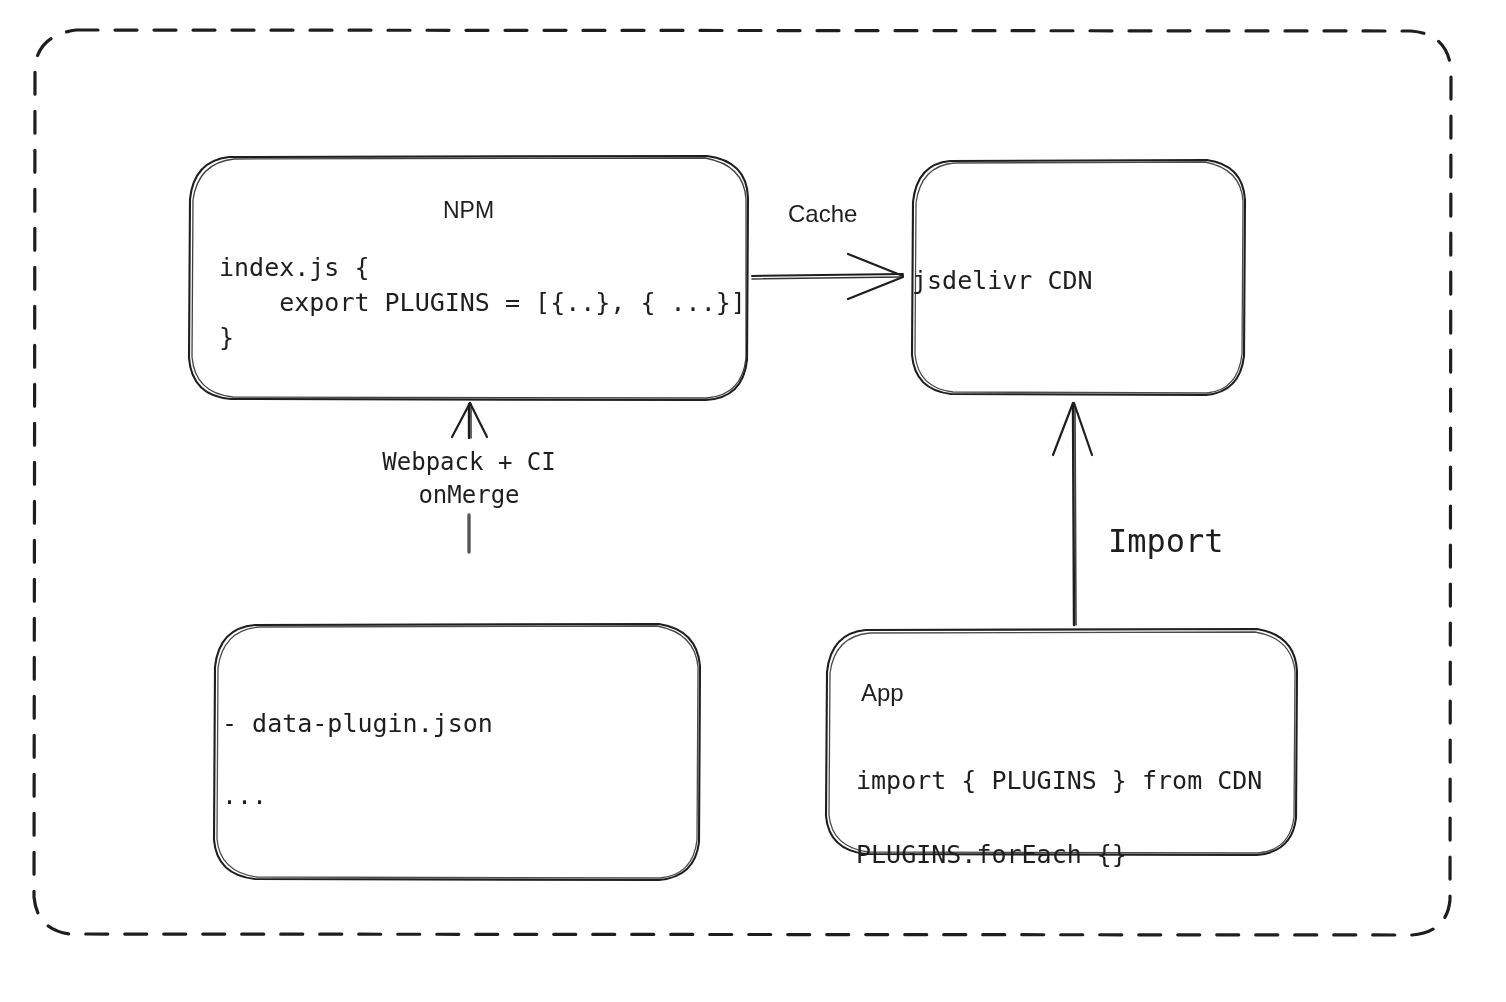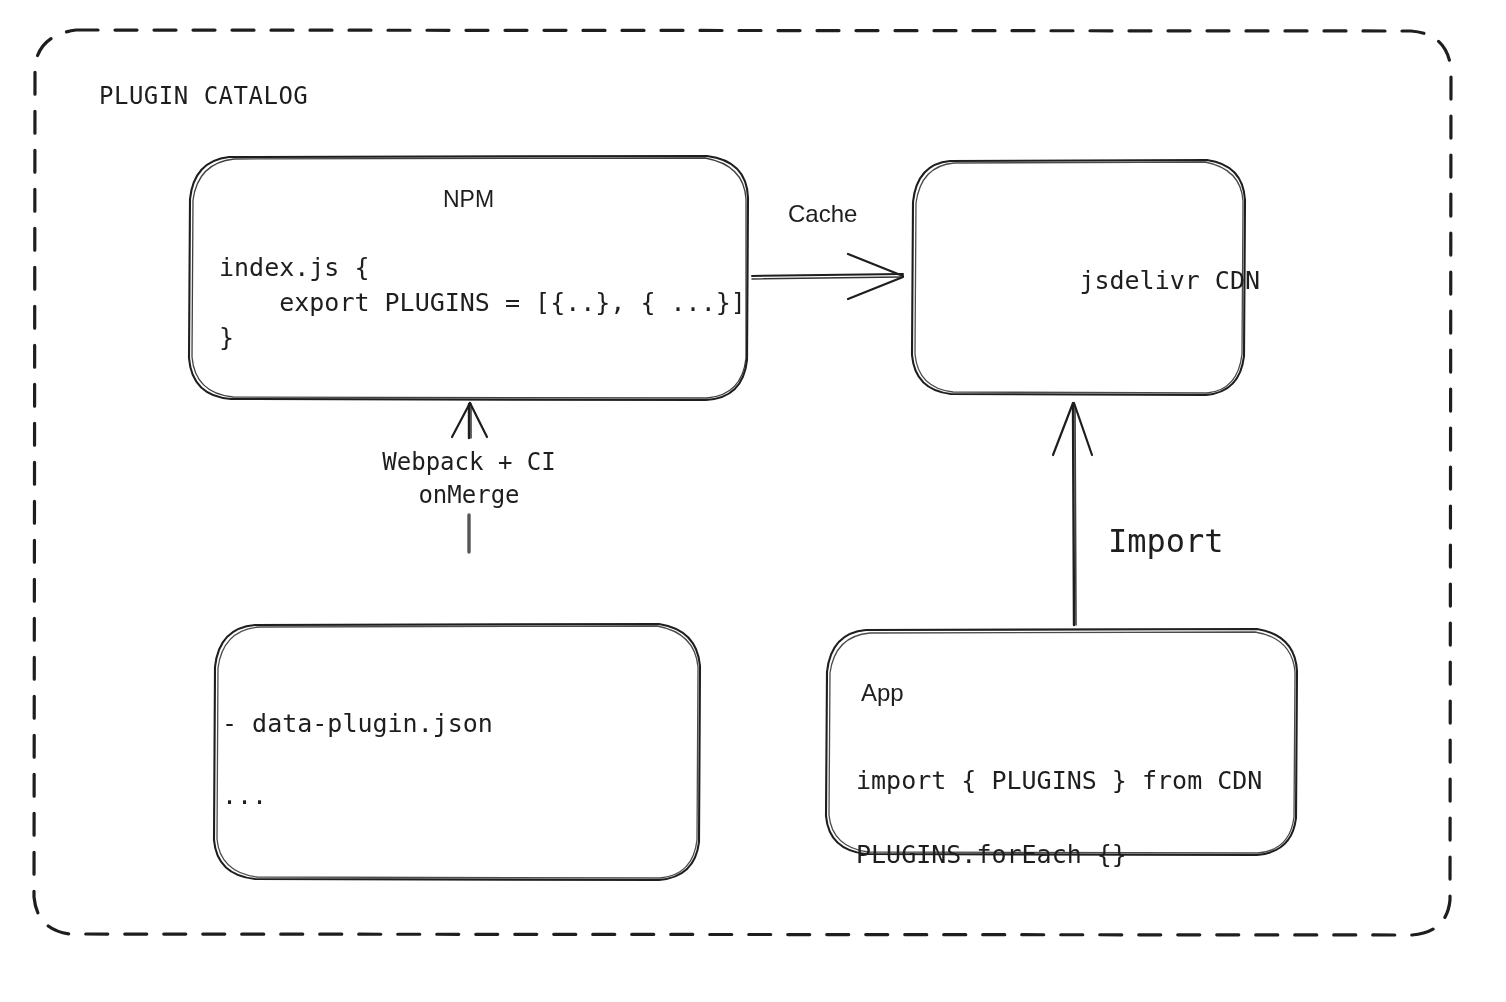--- a/index.html
+++ b/index.html
@@ -37,37 +37,37 @@
 
   .group-title {
     left: 99px;
     top: 80px;
     font-size: 24px;
     letter-spacing: 0.5px;
   }
 
   .npm-title {
     left: 189px;
-    top: 184px;
+    top: 195px;
     width: 559px;
     text-align: center;
     font-size: 23px;
   }
   .npm-code {
     left: 219px;
     top: 250px;
     font-size: 25px;
     line-height: 1.42;
   }
 
   .cdn-title {
     left: 912px;
     top: 264px;
     width: 348px;
-    text-align: right;
+    text-align: left;
     font-size: 25px;
   }
 
   .cache-label {
     left: 788px;
     top: 197px;
     font-size: 24px;
   }
 
   .webpack-label {
@@ -174,21 +174,20 @@
       <g>
         <path d="M 1074,625 L 1073,405" stroke-width="2.4"></path>
         <path d="M 1076,625 L 1075,406" stroke-width="1.6" opacity="0.85"></path>
         <path d="M 1053,455 L 1073,403" stroke-width="2.2"></path>
         <path d="M 1092,455 L 1074,403" stroke-width="2.2"></path>
       </g>
 
     </g>
   </svg>
 
-  <div class="txt mono group-title">PLUGIN CATALOG</div>
 
   <div class="txt sans npm-title">NPM</div>
   <div class="txt mono npm-code">index.js {</div>
   <div class="txt mono npm-code" style="top:285px;">    export PLUGINS = [{..}, { ...}]</div>
   <div class="txt mono npm-code" style="top:320px;">}</div>
 
   <div class="txt mono cdn-title">jsdelivr CDN</div>
 
   <div class="txt sans cache-label">Cache</div>
 

